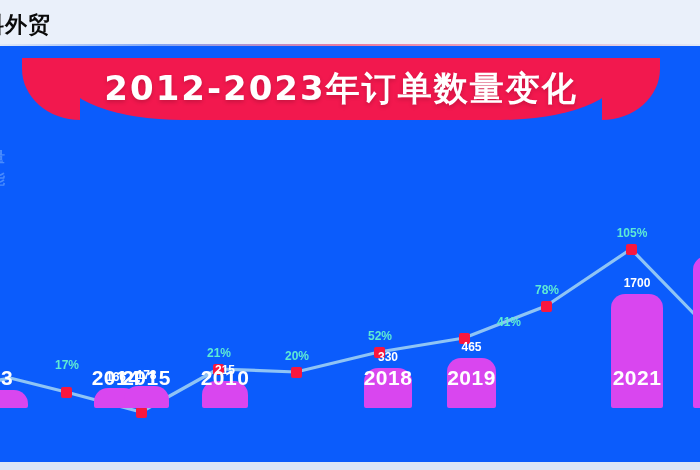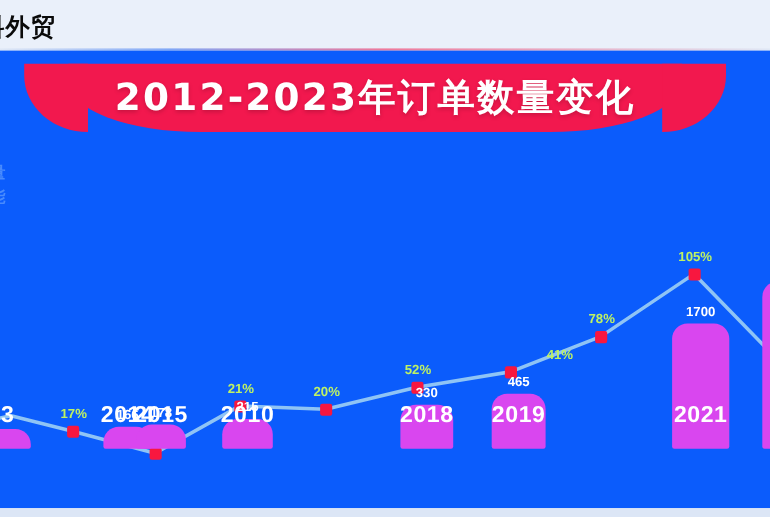--- a/index.html
+++ b/index.html
@@ -85,21 +85,21 @@
     margin-bottom:4px;
     color:#ffffff;font-size:12px;font-weight:bold;white-space:nowrap;
   }
   .xlabel{
     position:absolute;bottom:18px;left:50%;transform:translateX(-50%);
     color:#ffffff;font-size:21px;font-weight:bold;white-space:nowrap;
     letter-spacing:.5px;
   }
   .pct{
     position:absolute;transform:translate(-50%,-100%);
-    color:#bef264;font-size:12px;font-weight:bold;white-space:nowrap;
+    color:#5eead4;font-size:12px;font-weight:bold;white-space:nowrap;
   }
 </style>
 </head>
 <body>
 
 <div class="screen">
 
   <div class="topbar">
     <div class="topbar-title">料外贸</div>
     <div class="topbar-rule"></div>
@@ -122,21 +122,21 @@
           <rect x="136" y="287" width="11" height="11" rx="2" fill="#f8173f"></rect>
           <rect x="213" y="244" width="11" height="11" rx="2" fill="#f8173f"></rect>
           <rect x="291" y="247" width="11" height="11" rx="2" fill="#f8173f"></rect>
           <rect x="374" y="227" width="11" height="11" rx="2" fill="#f8173f"></rect>
           <rect x="459" y="213" width="11" height="11" rx="2" fill="#f8173f"></rect>
           <rect x="541" y="181" width="11" height="11" rx="2" fill="#f8173f"></rect>
           <rect x="626" y="124" width="11" height="11" rx="2" fill="#f8173f"></rect>
         </g>
       </svg>
 
-      <div class="pct" style="left:67px;top:263px;">17%</div>
+      <div class="pct" style="left:67px;top:252px;">17%</div>
       <div class="pct" style="left:142px;top:283px;">7%</div>
       <div class="pct" style="left:219px;top:240px;">21%</div>
       <div class="pct" style="left:297px;top:243px;">20%</div>
       <div class="pct" style="left:380px;top:223px;">52%</div>
       <div class="pct" style="left:465px;top:209px;margin-left:44px;">41%</div>
       <div class="pct" style="left:547px;top:177px;">78%</div>
       <div class="pct" style="left:632px;top:120px;">105%</div>
 
       <div class="bar" style="left:-14px;width:42px;height:18px;">
         <div class="bar-value"></div>

